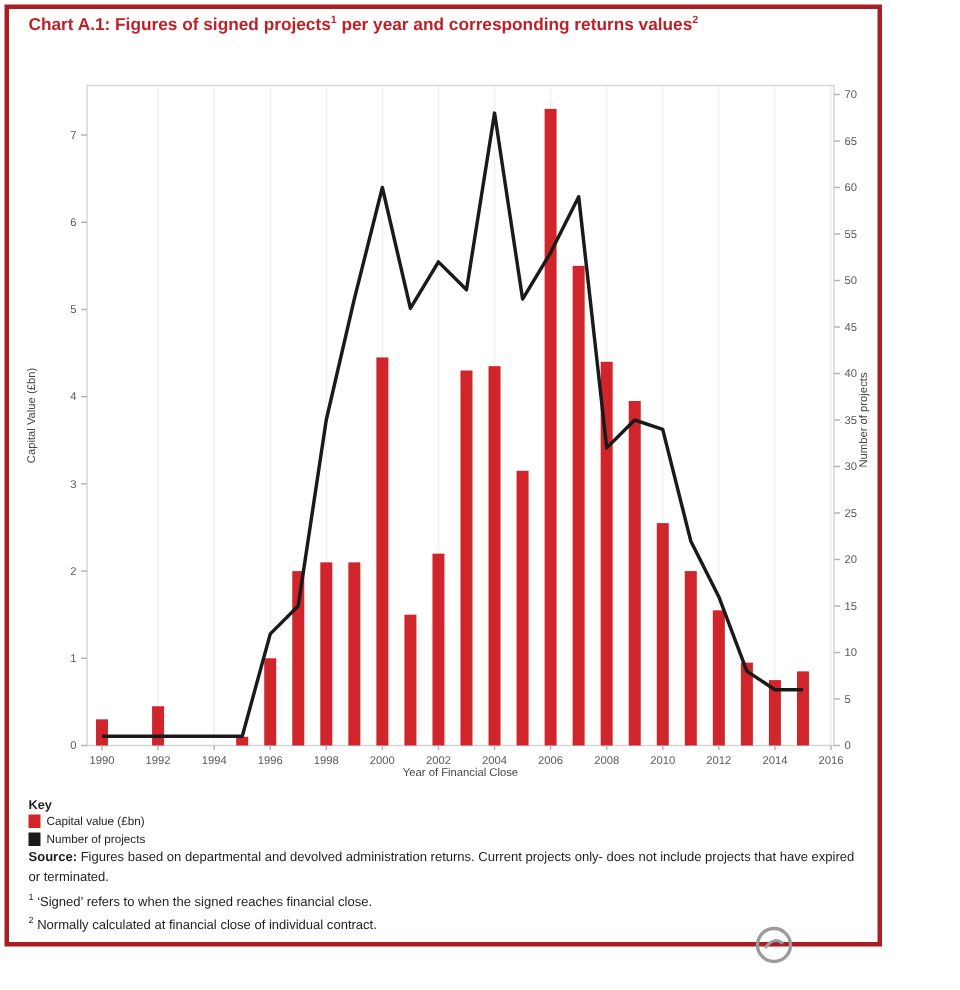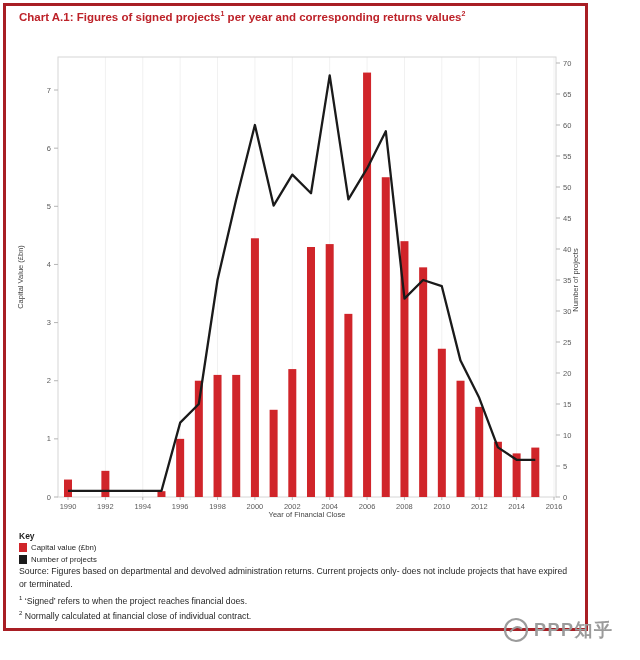--- a/index.html
+++ b/index.html
@@ -12,21 +12,21 @@
   .title sup{font-size:7px;vertical-align:super;line-height:0;}
   svg.chart{position:absolute;left:0;top:0;}
   text.tick{font-size:7.5px;fill:#5a5a5a;font-family:"Liberation Sans",sans-serif;}
   text.axis-title{font-size:7.5px;fill:#444;font-family:"Liberation Sans",sans-serif;}
   .key{position:absolute;left:19px;top:531px;color:#1f1f1f;}
   .key-title{font-weight:bold;font-size:8.5px;margin-bottom:2px;}
   .key-item{display:flex;align-items:center;gap:4px;margin-bottom:3px;font-size:7.8px;}
   .swatch{width:8px;height:9px;display:inline-block;flex:0 0 auto;}
   .source{position:absolute;left:19px;top:565px;width:556px;font-size:8.7px;
           color:#1f1f1f;line-height:1.5;}
-  .source b{font-weight:normal;}
+  .source b{font-weight:bold;}
   .fns{position:absolute;left:19px;top:594px;width:556px;font-size:8.7px;
        color:#1f1f1f;line-height:1.75;}
   .fns sup{font-size:6px;vertical-align:super;line-height:0;}
   .watermark{position:absolute;left:503px;top:617px;display:flex;align-items:center;
              gap:5px;color:#9b9b9b;background:transparent;}
   .wm-text{font-size:18px;font-weight:bold;letter-spacing:1.5px;
            font-family:"Liberation Sans",sans-serif;}
 </style>
 </head>
 <body>
@@ -163,25 +163,24 @@
     </div>
     <div class="key-item">
       <span class="swatch" style="background: rgb(26, 26, 26);"></span>
       <span>Number of projects</span>
     </div>
   </div>
 
   <div class="source"><b>Source:</b><span> Figures based on departmental and devolved administration returns. Current projects only- does not include projects that have expired or terminated.</span></div>
 
   <div class="fns">
-    <div><sup>1</sup><span> ‘Signed’ refers to when the project reaches financial does.</span></div>
+    <div><sup>1</sup><span> ‘Signed’ refers to when the signed reaches financial close.</span></div>
     <div><sup>2</sup><span> Normally calculated at financial close of individual contract.</span></div>
   </div>
 
   <div class="watermark">
     <svg width="26" height="26" viewBox="0 0 26 26">
       <circle cx="13" cy="13" r="11" fill="none" stroke="#9b9b9b" stroke-width="2.2"></circle>
       <path d="M7,15 q6,-8 12,-3" fill="none" stroke="#9b9b9b" stroke-width="2"></path>
     </svg>
-    <span class="wm-text">PPP知乎</span>
   </div>
 
 </div>
 
 </body></html>

